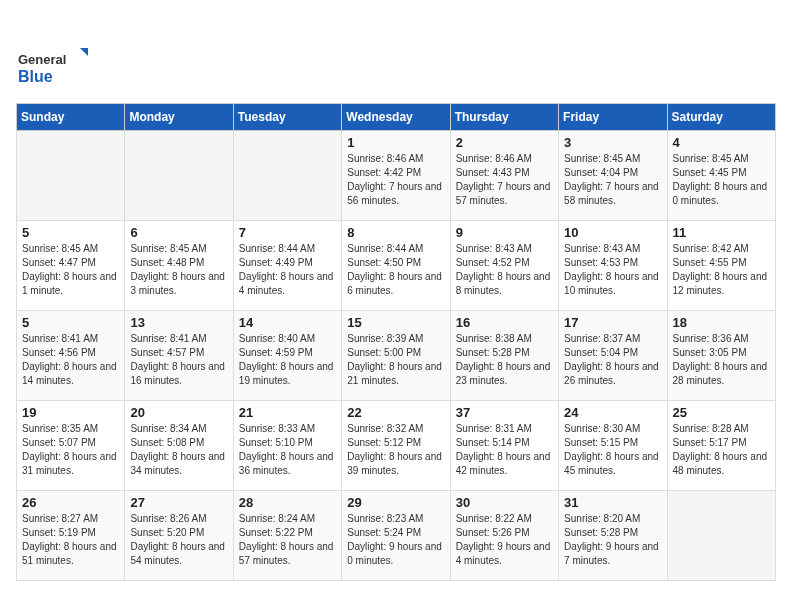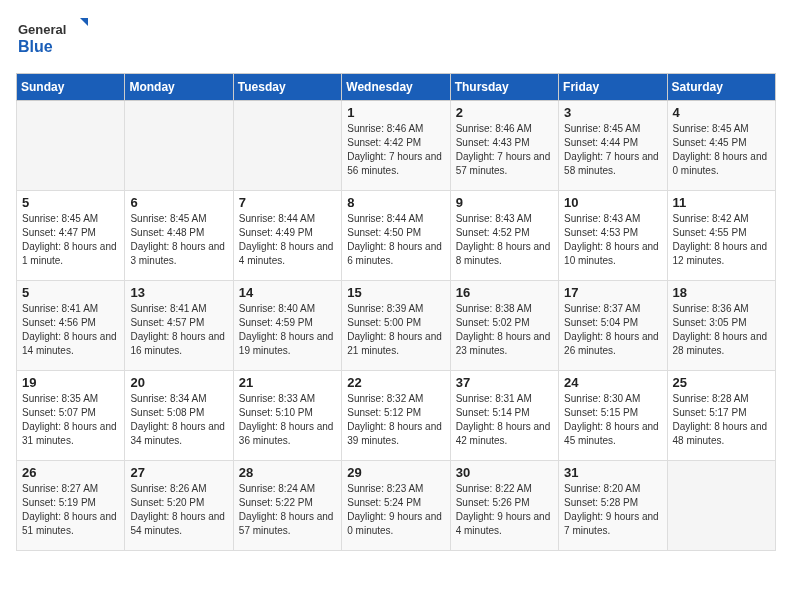--- a/index.html
+++ b/index.html
@@ -15,20 +15,21 @@
     }
     .header {
       display: flex;
       justify-content: space-between;
       align-items: flex-start;
       margin-bottom: 12px;
     }
     .logo {
       display: flex;
       align-items: center;
+      margin-top: 30px;
     }
     .title-block {
       text-align: right;
     }
     .month-title {
       font-size: 32px;
       font-weight: bold;
       color: #222;
     }
     .location {
@@ -123,21 +124,21 @@
           <td>
             <span class="day-number">2</span>
             <div class="day-info">Sunrise: 8:46 AM
 Sunset: 4:43 PM
 Daylight: 7 hours
 and 57 minutes.</div>
           </td>
           <td>
             <span class="day-number">3</span>
             <div class="day-info">Sunrise: 8:45 AM
-Sunset: 4:44 PM
+Sunset: 4:04 PM
 Daylight: 7 hours
 and 58 minutes.</div>
           </td>
           <td>
             <span class="day-number">4</span>
             <div class="day-info">Sunrise: 8:45 AM
 Sunset: 4:45 PM
 Daylight: 8 hours
 and 0 minutes.</div>
           </td>
@@ -218,21 +219,21 @@
           <td>
             <span class="day-number">15</span>
             <div class="day-info">Sunrise: 8:39 AM
 Sunset: 5:00 PM
 Daylight: 8 hours
 and 21 minutes.</div>
           </td>
           <td>
             <span class="day-number">16</span>
             <div class="day-info">Sunrise: 8:38 AM
-Sunset: 5:02 PM
+Sunset: 5:28 PM
 Daylight: 8 hours
 and 23 minutes.</div>
           </td>
           <td>
             <span class="day-number">17</span>
             <div class="day-info">Sunrise: 8:37 AM
 Sunset: 5:04 PM
 Daylight: 8 hours
 and 26 minutes.</div>
           </td>

